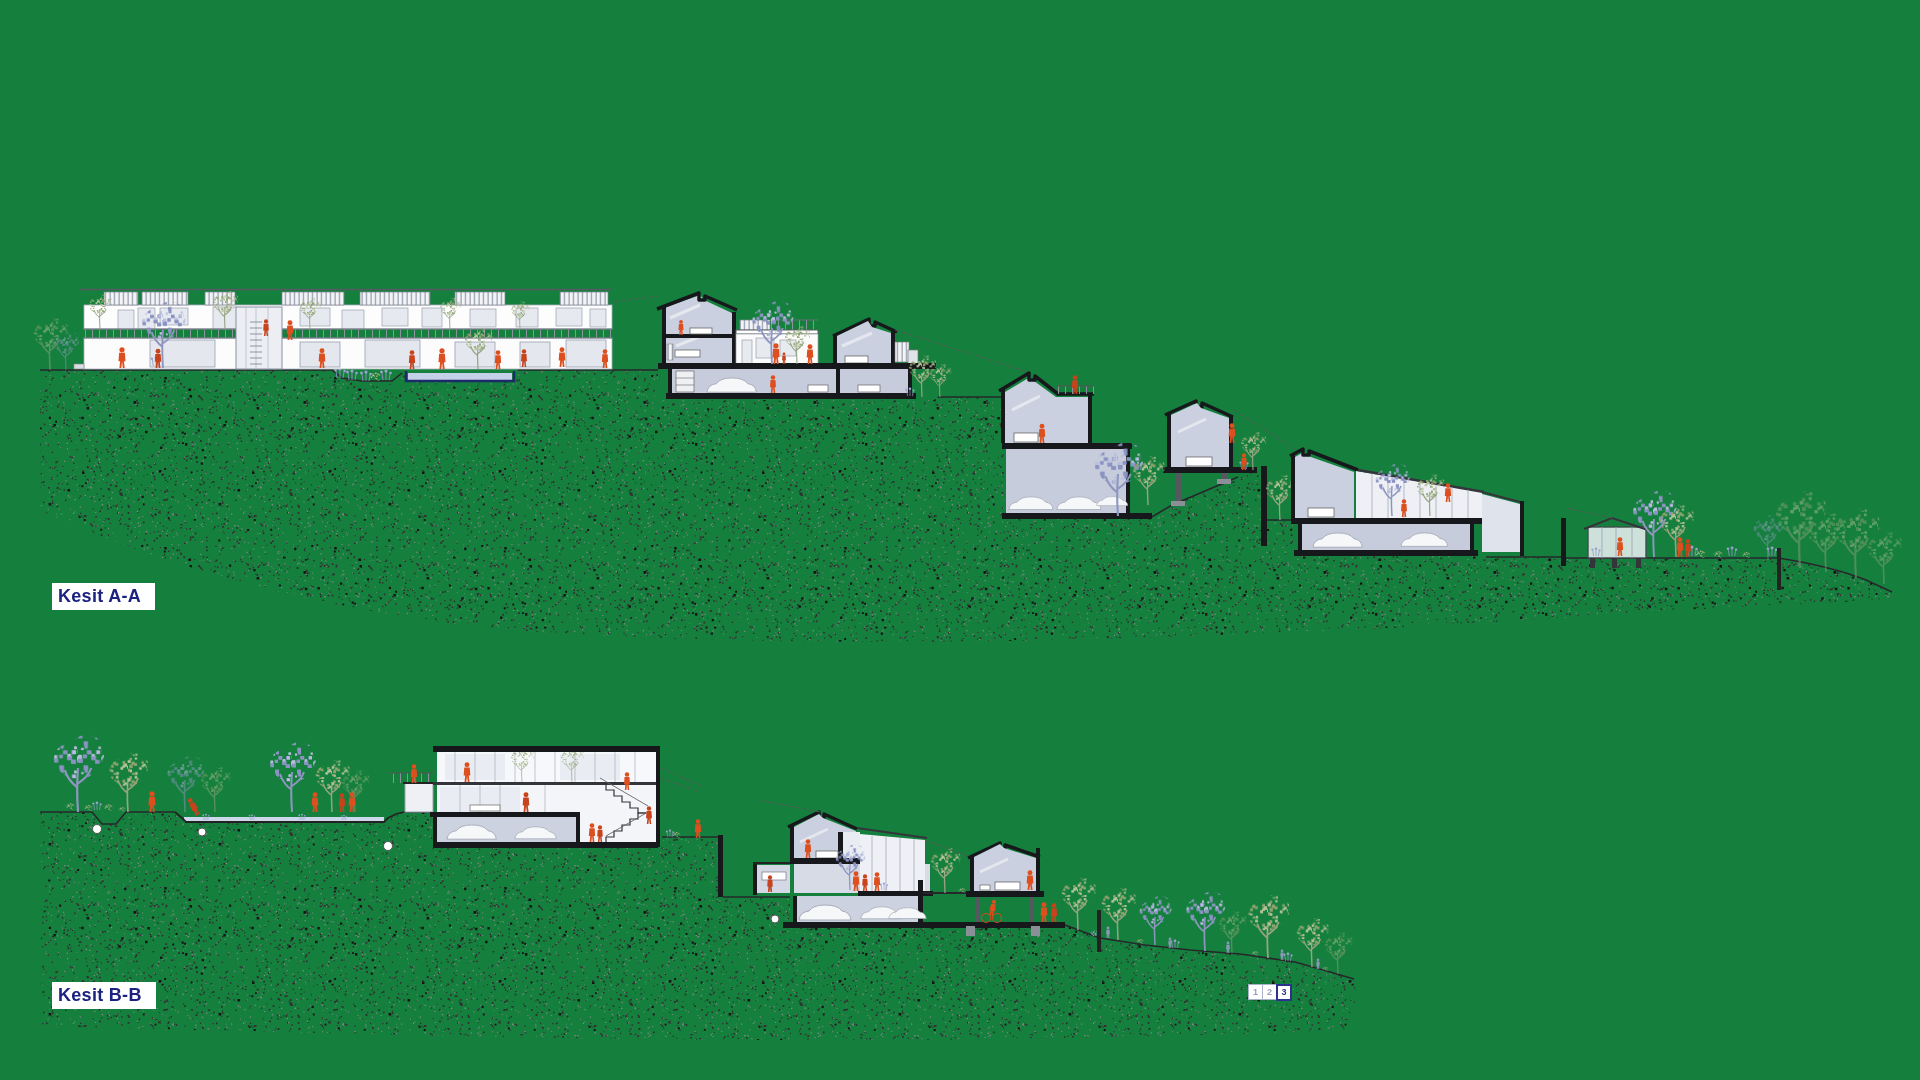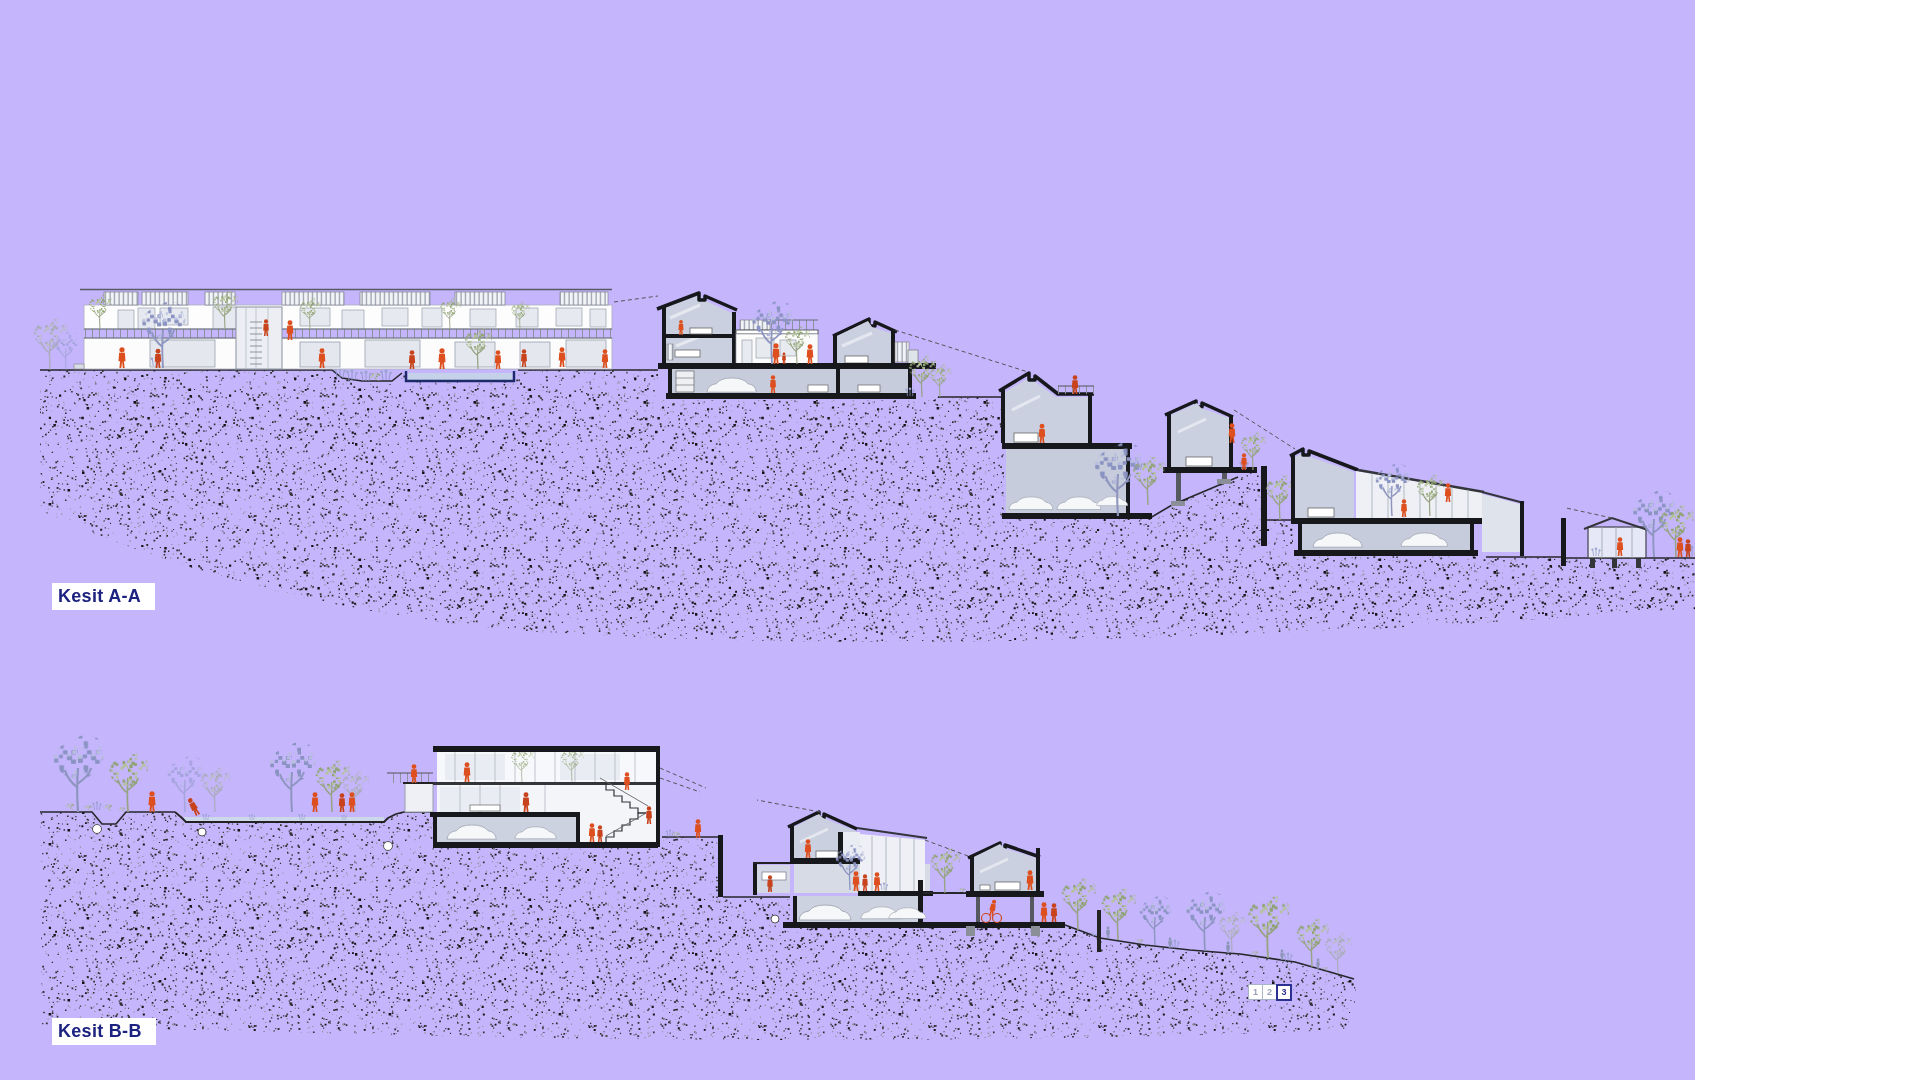--- a/index.html
+++ b/index.html
@@ -1,16 +1,16 @@
 <!DOCTYPE html>
 <html><head>
 <meta charset="utf-8">
 <style>
   html,body{margin:0;padding:0;background:#fff;}
-  #stage{position:relative;width:1695px;height:1080px;background:#c4b5fd;overflow:hidden;
+  #stage{position:relative;width:1920px;height:1080px;background:#15803d;overflow:hidden;
          font-family:"Liberation Sans",sans-serif;}
   #drawing{position:absolute;left:0;top:0;}
   .sec-label{position:absolute;background:#ffffff;color:#1c2280;font:bold 18px/20px "Liberation Sans",sans-serif;
              letter-spacing:.3px;padding:3px 14px 4px 6px;}
   .pager{position:absolute;display:flex;}
   .pbox{width:13px;height:14px;border:1px solid #a9b3c9;margin-left:-1px;background:#fff;
         color:#97a0b6;font:bold 9px/14px "Liberation Sans",sans-serif;text-align:center;}
   .pbox.active{border:2px solid #2b3190;color:#2b3190;width:12px;height:13px;line-height:13px;}
 </style>
 </head>
@@ -549,21 +549,21 @@
     </g>
     <use href="#person" transform="translate(1044,922) scale(0.95)"></use>
     <use href="#person" transform="translate(1054,922) scale(0.9)" fill="#c8431c"></use>
   </g>
 </g>
 </svg>
 
 <div class="sec-label" style="left:52px;top:583px">
   <span>Kesit A-A</span>
 </div>
-<div class="sec-label" style="left:52px;top:1018px">
+<div class="sec-label" style="left:52px;top:982px">
   <span>Kesit B-B</span>
 </div>
 
 <div class="pager" style="left:1249px;top:984px">
   <span class="pbox">1</span>
   <span class="pbox">2</span>
   <span class="pbox active">3</span>
 </div>
 </div>
 

